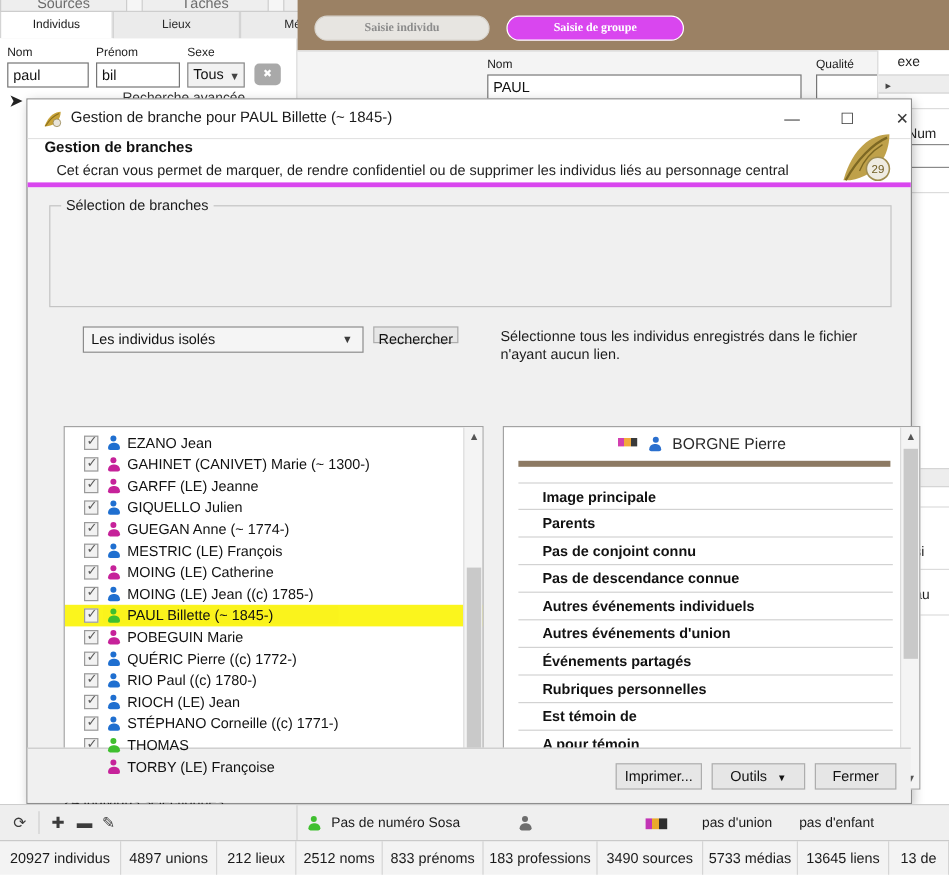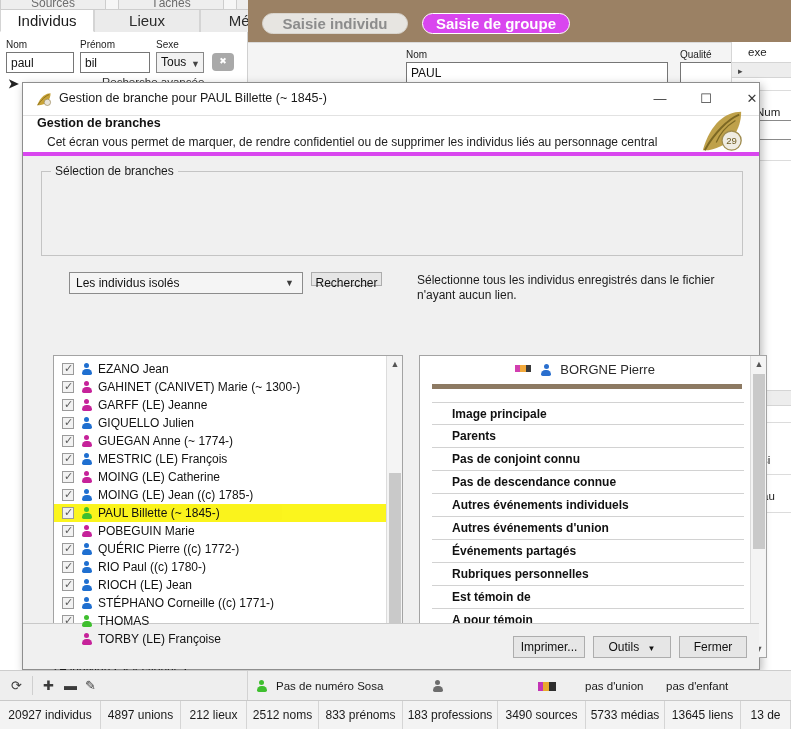--- a/index.html
+++ b/index.html
@@ -24,32 +24,33 @@
     position: absolute; top: -10px; height: 20px;
     background: #eeeeee; border: 1px solid #cdcdcd; border-radius: 3px 3px 0 0;
     color: #6c6c6c; font-size: 12px; text-align: center; line-height: 24px;
   }
   .tabrow {
     position: absolute; left: 0; top: 10px; width: 731px; height: 22px;
     background: #f1f1f1; border-bottom: 1px solid #c8c8c8;
   }
   .tab {
     position: absolute; top: 0; height: 22px; line-height: 21px;
-    text-align: center; font-size: 15px; color: #2b2b2b;
+    text-align: center; font-size: 10px; color: #2b2b2b;
     background: #ebebeb; border-left: 1px solid #d4d4d4; border-right: 1px solid #d4d4d4;
   }
   .tab.active { background: #ffffff; color: #1a1a1a; border-bottom: 1px solid #fff; }
   .brown-panel {
     position: absolute; left: 248px; top: 0; width: 543px; height: 42px;
     background: #9b8164;
   }
   .pill {
     position: absolute; top: 13px; height: 21px; border-radius: 11px;
-    font-size: 15px; font-weight: bold; line-height: 20px; text-align: center;
+    font-size: 10px; font-weight: bold; line-height: 20px; text-align: center;
     border: 1px solid #ffffff;
+    font-family: Liberation Serif, serif;
   }
   .pill.inactive { background: #e7e5e1; color: #8c8c8c; border-color: #d8d4cd; }
   .pill.active   { background: #d946ef; color: #ffffff; }
 
   .form-area {
     position: absolute; left: 248px; top: 42px; width: 543px; height: 45px;
     background: #f4f4f4; border-top: 1px solid #dadada;
   }
   .fld-label { position: absolute; font-size: 10px; color: #1d1d1d; }
   .fld-box {
@@ -175,21 +176,21 @@
     position: absolute; background: #e6e6e6; border: 1px solid #adadad;
     font-size: 12px; color: #111; text-align: center; line-height: 20px;
   }
   .hint { position: absolute; left: 394px; top: 190px; width: 330px; font-size: 12px; color: #1c1c1c; line-height: 15px; }
 
   
   .listbox {
     position: absolute; left: 30px; top: 272px; width: 350px; height: 303px;
     background: #ffffff; border: 1px solid #a3a3a3; overflow: hidden;
   }
-  .lrow { position: relative; height: 18px; line-height: 18px; padding-left: 8px; white-space: nowrap; }
+  .lrow { position: relative; height: 18px; line-height: 18px; padding-left: 16px; white-space: nowrap; }
   .lrow.hl { background: #fbf51d; }
   .hl-mark {
     position: absolute; left: 32px; width: 196px; height: 15px; top: 1px;
     background: #faf31c; border-radius: 2px; z-index: 0;
   }
   .cbx {
     display: inline-block; width: 12px; height: 12px; background: #f2f2f2;
     border: 1px solid #9a9a9a; vertical-align: -2px; position: relative; margin-right: 7px;
   }
   .cbx::after {

